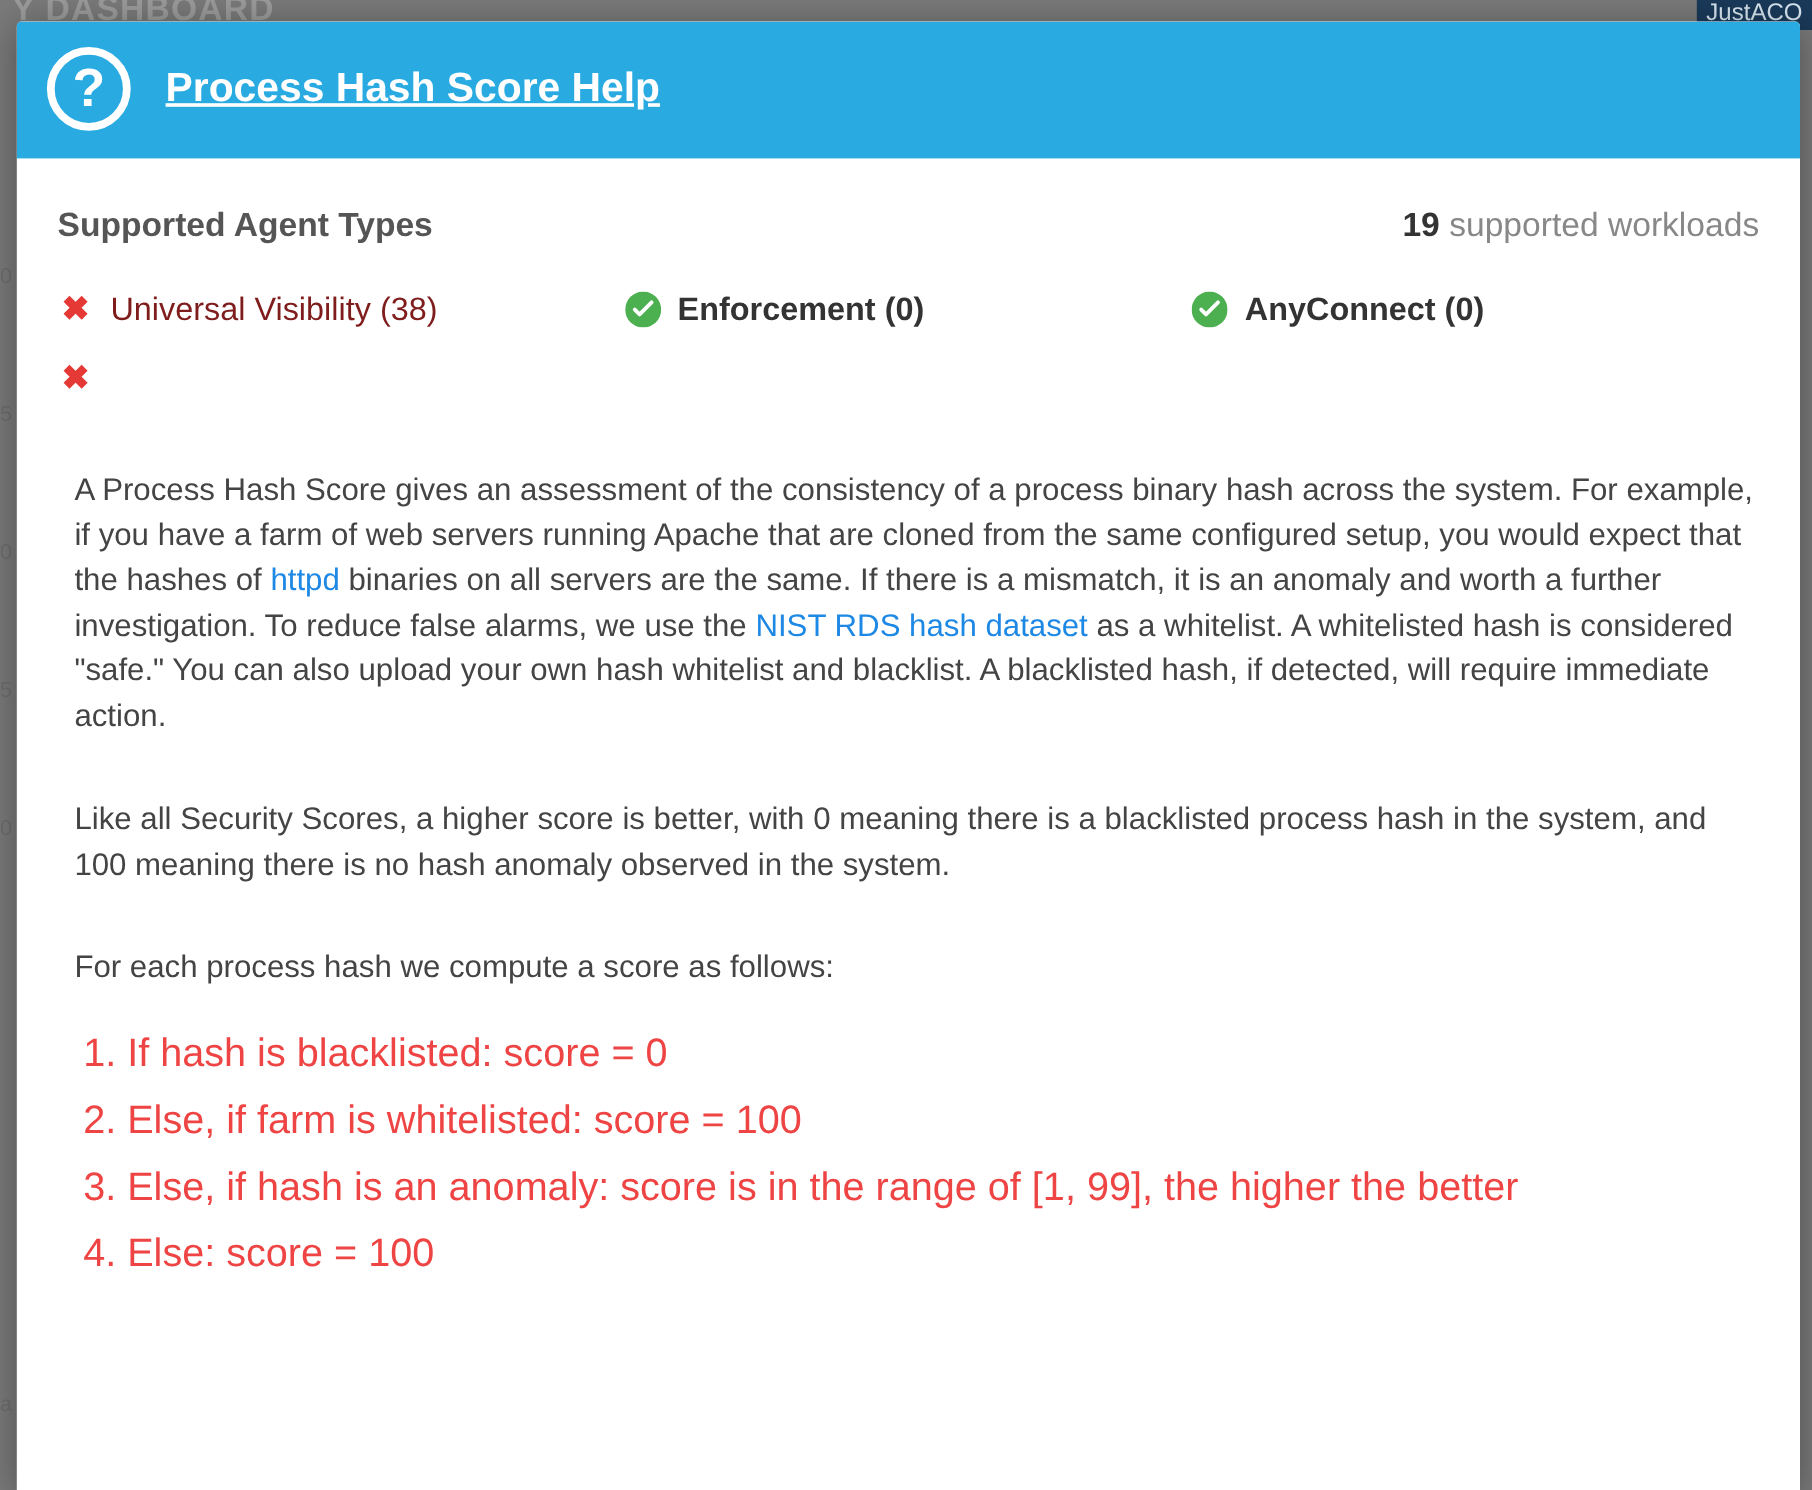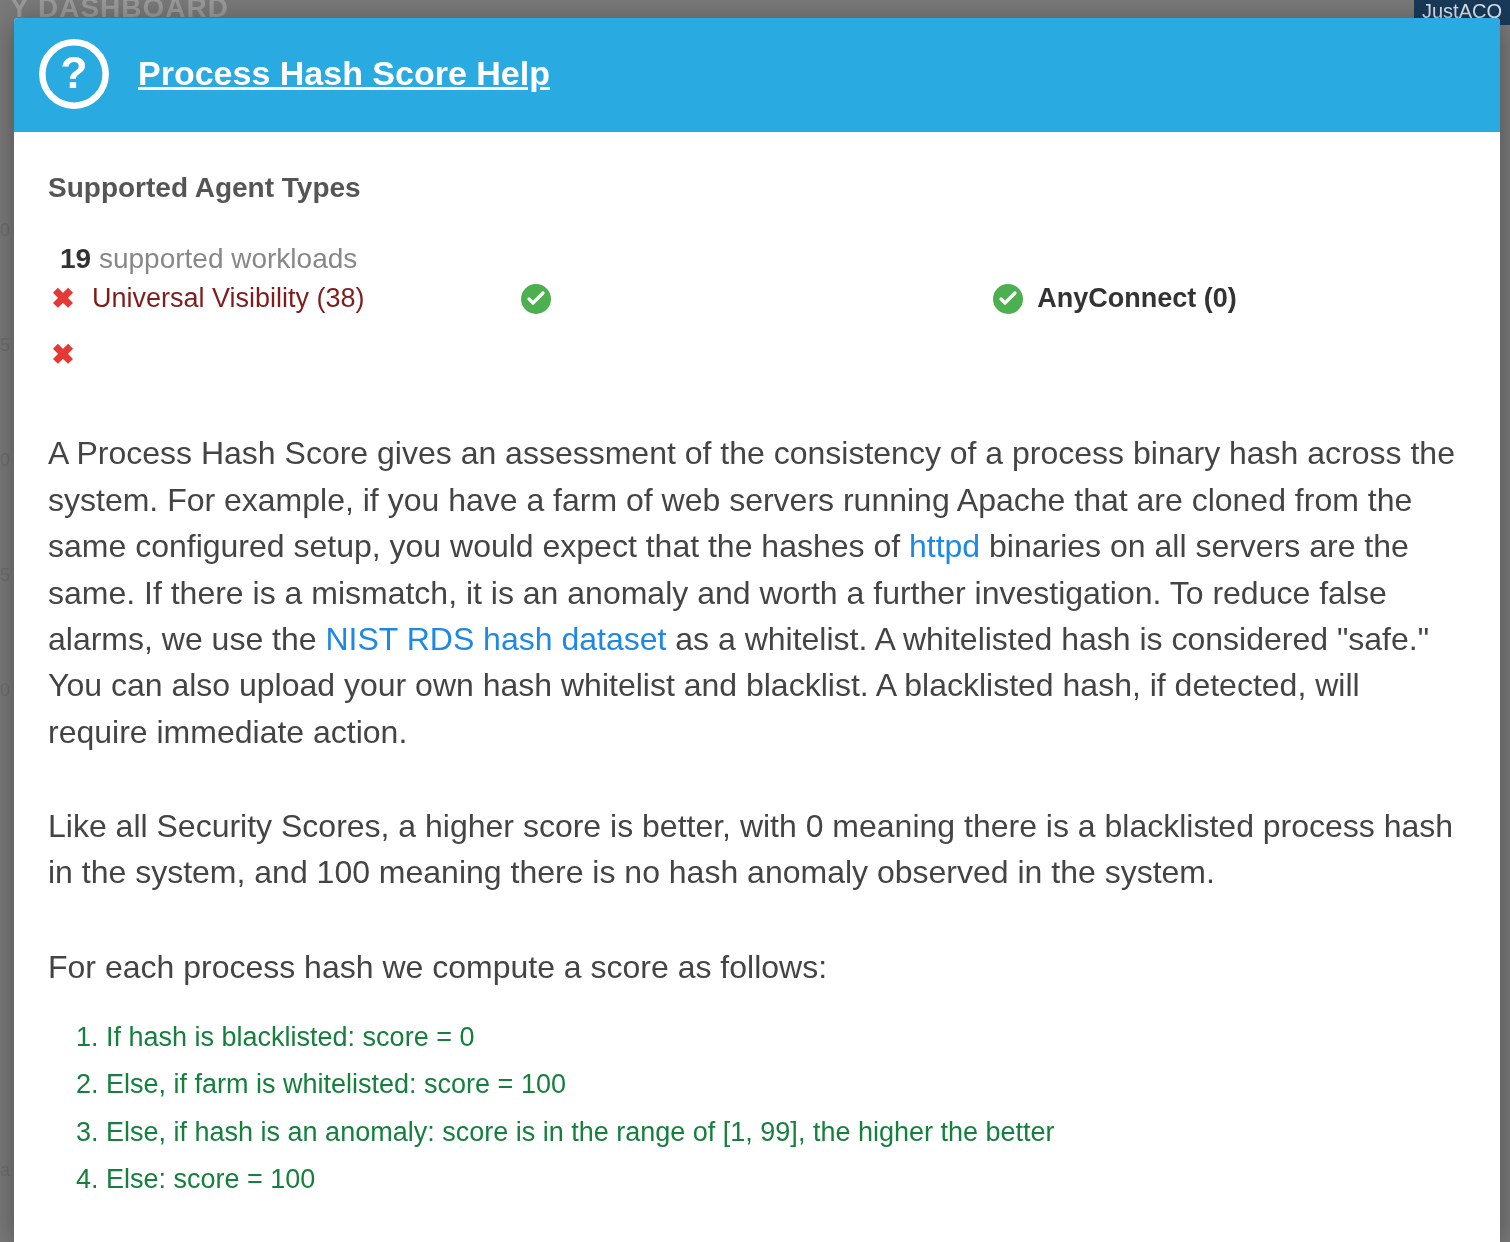--- a/index.html
+++ b/index.html
@@ -87,21 +87,20 @@
     font-size: 28px;
     font-weight: 700;
     color: #555555;
     margin: 0 0 30px 0;
   }
 
   .top-row {
     display: flex;
     align-items: baseline;
     justify-content: space-between;
-    flex-direction: column;
   }
   .workloads {
     font-size: 28px;
     color: #888888;
   }
   .workloads .count {
     font-weight: 700;
     color: #333333;
     margin-left: 12px;
   }
@@ -133,32 +132,32 @@
   .status-icon.cross { color: #e53935; font-size: 28px; font-weight: 900; line-height: 1; }
 
   .body-heading {
     font-size: 28px;
     font-weight: 700;
     color: #555555;
     margin: 0 0 34px 0;
   }
 
   .body-text {
-    font-size: 32px;
+    font-size: 26px;
     color: #444444;
-    margin: 0 0 48px 0;
+    margin: 0 0 48px 14px;
   }
   .body-text a, .link {
     color: #1e88e5;
     text-decoration: none;
   }
 
   ol.rules {
-    font-size: 27px;
-    color: #15803d;
+    font-size: 33px;
+    color: #ef4444;
     padding-left: 58px;
     margin: 0;
   }
   ol.rules li {
     margin-bottom: 8px;
   }
 </style>
 </head>
 <body>
 
@@ -198,20 +197,21 @@
           <span class="status-icon cross">✖</span>
           <span class="label">Universal Visibility (38)</span>
         </div>
         <div class="agent-item supported">
           <span class="status-icon check">
             <svg viewBox="0 0 30 30">
               <circle cx="15" cy="15" r="15" fill="#4caf50"></circle>
               <path d="M8 15 l4 4 l10 -10" stroke="#fff" stroke-width="3.2" fill="none" stroke-linecap="round" stroke-linejoin="round"></path>
             </svg>
           </span>
+          <span class="label">Enforcement (0)</span>
         </div>
         <div class="agent-item supported">
           <span class="status-icon check">
             <svg viewBox="0 0 30 30">
               <circle cx="15" cy="15" r="15" fill="#4caf50"></circle>
               <path d="M8 15 l4 4 l10 -10" stroke="#fff" stroke-width="3.2" fill="none" stroke-linecap="round" stroke-linejoin="round"></path>
             </svg>
           </span>
           <span class="label">AnyConnect (0)</span>
         </div>

